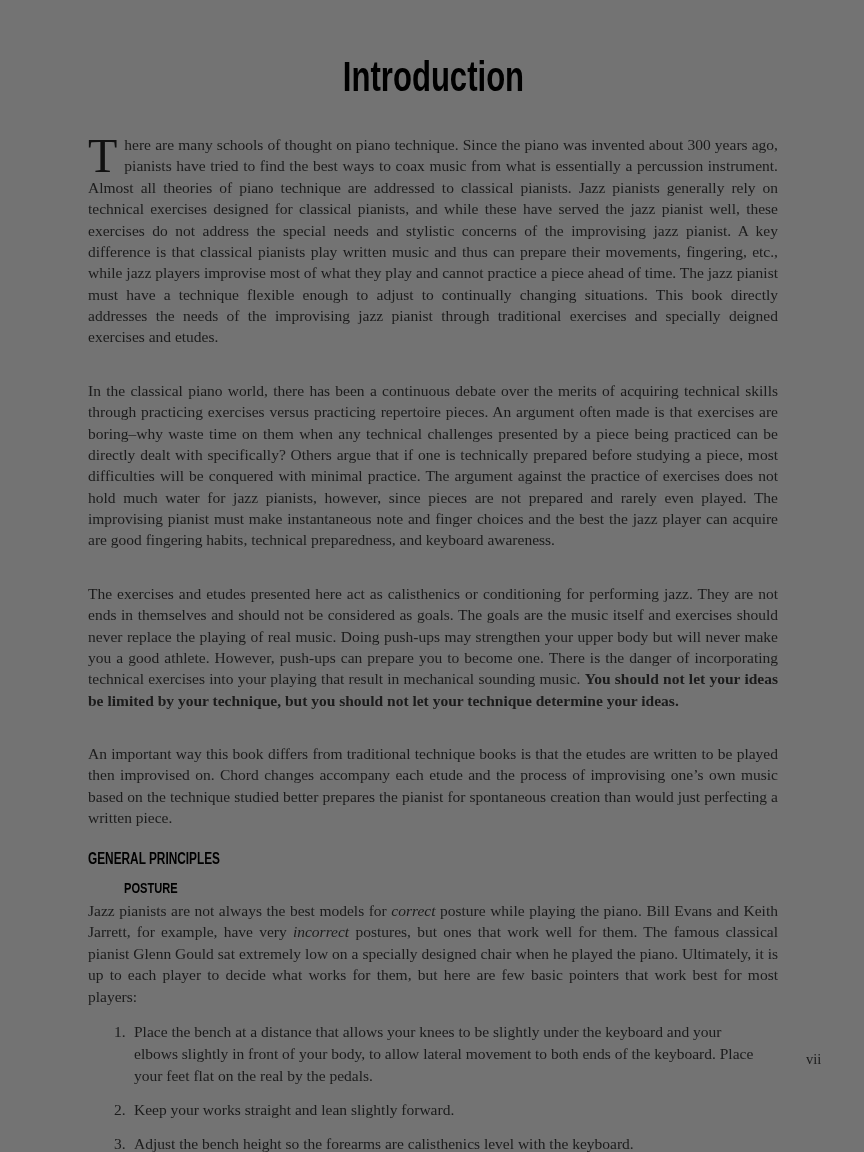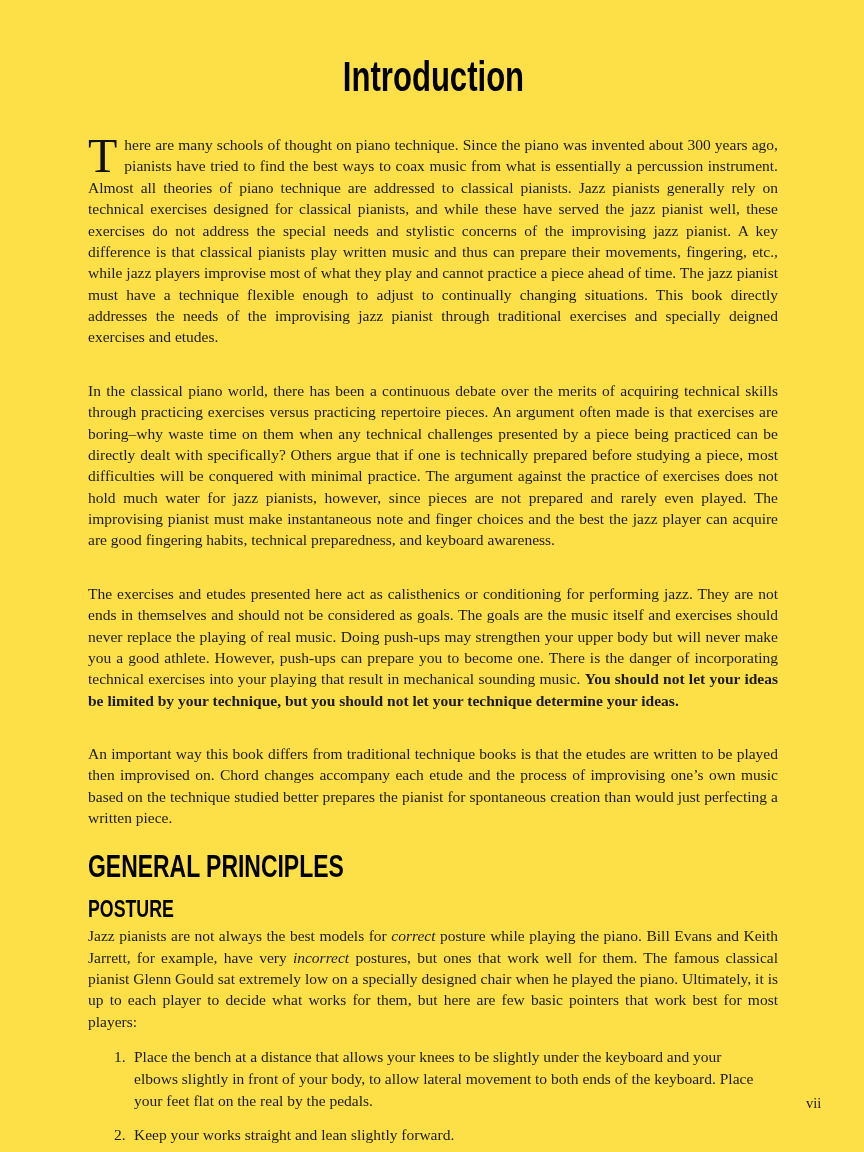--- a/index.html
+++ b/index.html
@@ -1,20 +1,20 @@
 <!DOCTYPE html>
 <html><head>
 <meta charset="utf-8">
 <style>
   * { margin:0; padding:0; box-sizing:border-box; }
   html,body { background:#ffffff; }
   .page {
     position:relative;
     width:864px; height:1152px;
-    background:#fde047;
+    background:#737373;
     font-family:"Liberation Serif", serif;
     color:#1b1b1b;
     overflow:hidden;
   }
   .content {
     position:absolute;
     left:88px; top:0;
     width:690px;
   }
   h1.title {
@@ -48,31 +48,32 @@
     float:left;
     font-size:48px;
     line-height:0.78;
     padding:3px 7px 0 0;
     color:#111;
   }
   h2.section {
     margin-top:22px;
     font-family:"Liberation Sans", sans-serif;
     font-weight:bold;
-    font-size:31px;
+    font-size:16px;
     color:#000;
     line-height:1.05;
   }
   h3.subsection {
     margin-top:13px;
     font-family:"Liberation Sans", sans-serif;
     font-weight:bold;
-    font-size:24px;
+    font-size:15px;
     color:#000;
     line-height:1.05;
+    margin-left:36px;
   }
   p.posture-text { margin-top:4px; }
   ol.pointers {
     list-style:none;
     margin:14px 0 0 26px;
   }
   ol.pointers li {
     display:flex;
     margin-bottom:12px;
     font-size:15.5px;
@@ -82,21 +83,21 @@
     flex:none;
     width:20px;
   }
   ol.pointers .item-text {
     flex:1;
     padding-right:24px;
   }
   .page-number {
     position:absolute;
     left:806px;
-    top:1095px;
+    top:1051px;
     font-size:14.5px;
     color:#1b1b1b;
   }
   strong { font-weight:bold; }
   em { }
 </style>
 </head>
 <body>
 
 <div class="page">

